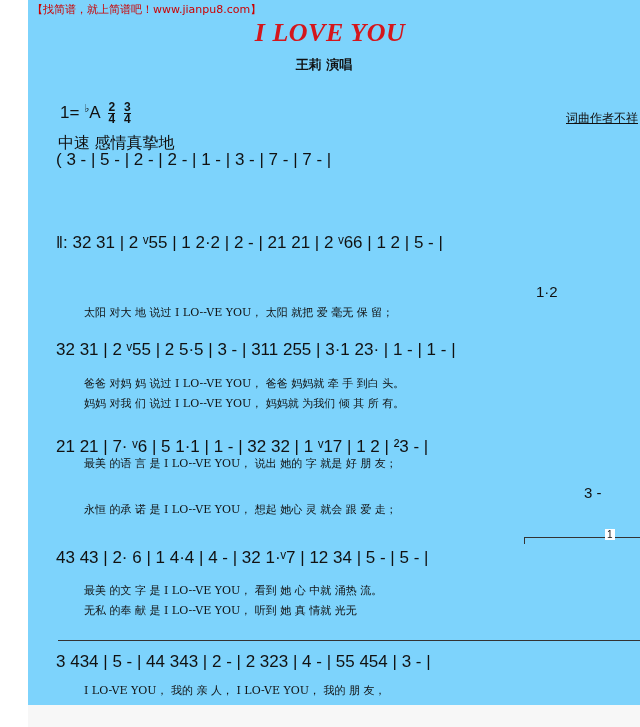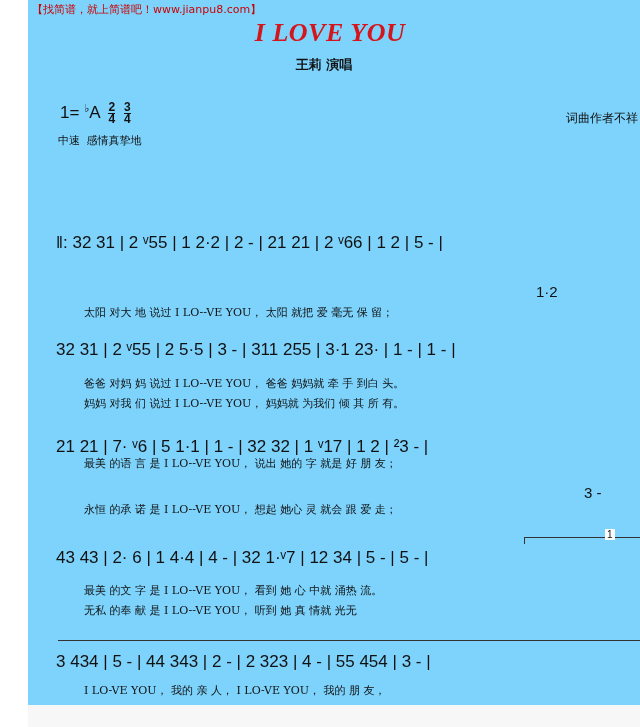--- a/index.html
+++ b/index.html
@@ -10,22 +10,22 @@
   .title { left:0; width:604px; top:18px; text-align:center; font-family:"Liberation Serif", serif;
            font-style:italic; font-weight:bold; font-size:26px; color:#d4161c; letter-spacing:0.5px; }
   .singer { left:0; width:592px; top:56px; text-align:center; font-size:13px; font-weight:bold;
             font-family:"DejaVu Serif", serif; }
   .key { left:32px; top:102px; font-size:17px; }
   .key .flat { font-size:11px; vertical-align:top; }
   .frac { display:inline-block; vertical-align:middle; text-align:center; font-size:12px;
           line-height:11px; margin-left:4px; font-weight:bold; }
   .frac span { display:block; }
   .frac .num { border-bottom:1.5px solid #111; }
-  .credits { right:30px; top:110px; font-size:12px; font-family:"DejaVu Serif", serif; }
-  .tempo { left:30px; top:133px; font-size:11px; font-family:Liberation Mono, monospace; }
+  .credits { right:30px; top:110px; font-size:12px; font-family:"DejaVu Serif", serif;text-decoration:underline; }
+  .tempo { left:30px; top:133px; font-size:16px; font-family:Liberation Sans, sans-serif; }
   .notes { left:28px; font-size:17px; letter-spacing:0; font-family:"Liberation Sans", sans-serif; }
   .lyr { left:56px; font-size:11px; font-family:"DejaVu Serif", serif; }
   .topline { position:absolute; left:30px; width:582px; height:1px; background:#333; }
   .volta { position:absolute; border-top:1px solid #333; border-left:1px solid #333; height:6px; }
   .volta span { position:absolute; top:-9px; left:80px; font-size:10px; background:#fff; padding:0 2px; }
   .greyband { position:absolute; left:0; top:705px; width:640px; height:22px; background:#f7f7f7; }
 </style>
 </head>
 <body>
 
@@ -36,20 +36,21 @@
 
   <div class="abs key">
     <span>1=</span>
     <span class="flat">♭</span><span>A</span>
     <span class="frac"><span class="num">2</span><span>4</span></span>
     <span class="frac"><span class="num">3</span><span>4</span></span>
   </div>
   <div class="abs credits">词曲作者不祥</div>
   <div class="abs tempo">中速 感情真挚地</div>
 
+  <div class="abs notes" style="top:150px">( 3  -  | 5  -  | 2  -  | 2   -  | 1  -  | 3  -  | 7  -  | 7   -  |</div>
 
   <div class="abs notes" style="top:233px">‖: 32  31 | 2 ᵛ55 | 1  2·2 | 2 - | 21  21 | 2 ᵛ66 | 1  2 | 5 - |</div>
   <div class="abs notes" style="top:283px;left:508px;font-size:15px">1·2</div>
   <div class="abs lyr" style="top:305px">太阳 对大  地 说过  I LO--VE  YOU，  太阳 就把  爱 毫无  保    留；</div>
 
   <div class="abs notes" style="top:340px">32  31 | 2 ᵛ55 | 2  5·5 | 3 - | 311  255 | 3·1 23· | 1 - | 1 - |</div>
   <div class="abs lyr" style="top:376px">爸爸 对妈  妈 说过  I LO--VE  YOU，  爸爸 妈妈就  牵 手 到白  头。</div>
   <div class="abs lyr" style="top:396px">妈妈 对我  们 说过  I LO--VE  YOU，  妈妈就 为我们  倾 其 所  有。</div>
 
   <div class="abs notes" style="top:437px">21  21 | 7· ᵛ6 | 5  1·1 | 1 - | 32  32 | 1 ᵛ17 | 1  2 | ²3 - |</div>

